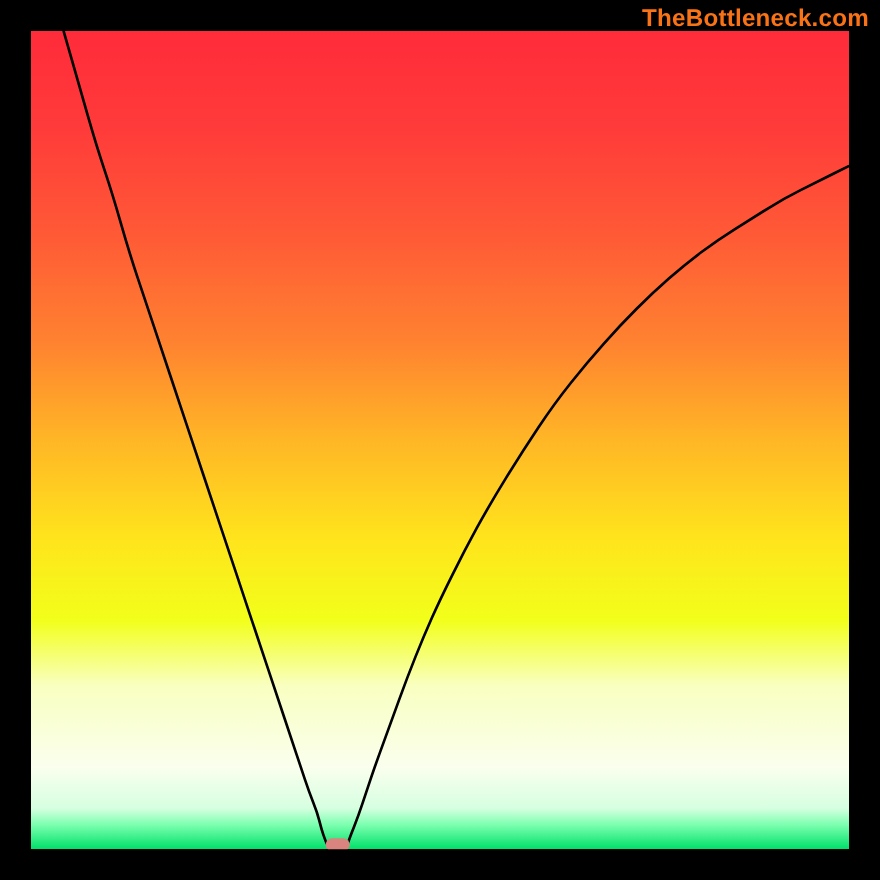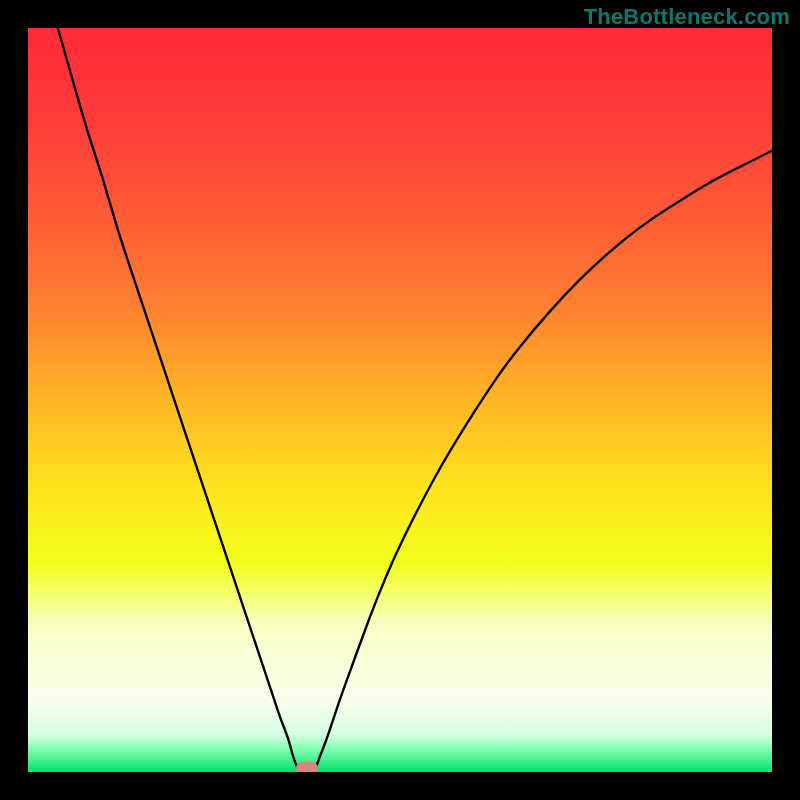--- a/index.html
+++ b/index.html
@@ -24,21 +24,21 @@
     left: 28px;
     top: 28px;
     width: 744px;
     height: 744px;
     overflow: hidden;
   }
   .watermark {
     position: absolute;
     top: 4px;
     right: 10px;
-    color: #0f766e;
+    color: #f97316;
     font-size: 22px;
     font-weight: 600;
     letter-spacing: 0.2px;
     user-select: none;
   }
   .curve {
     position: absolute;
     left: 0;
     top: 0;
   }

